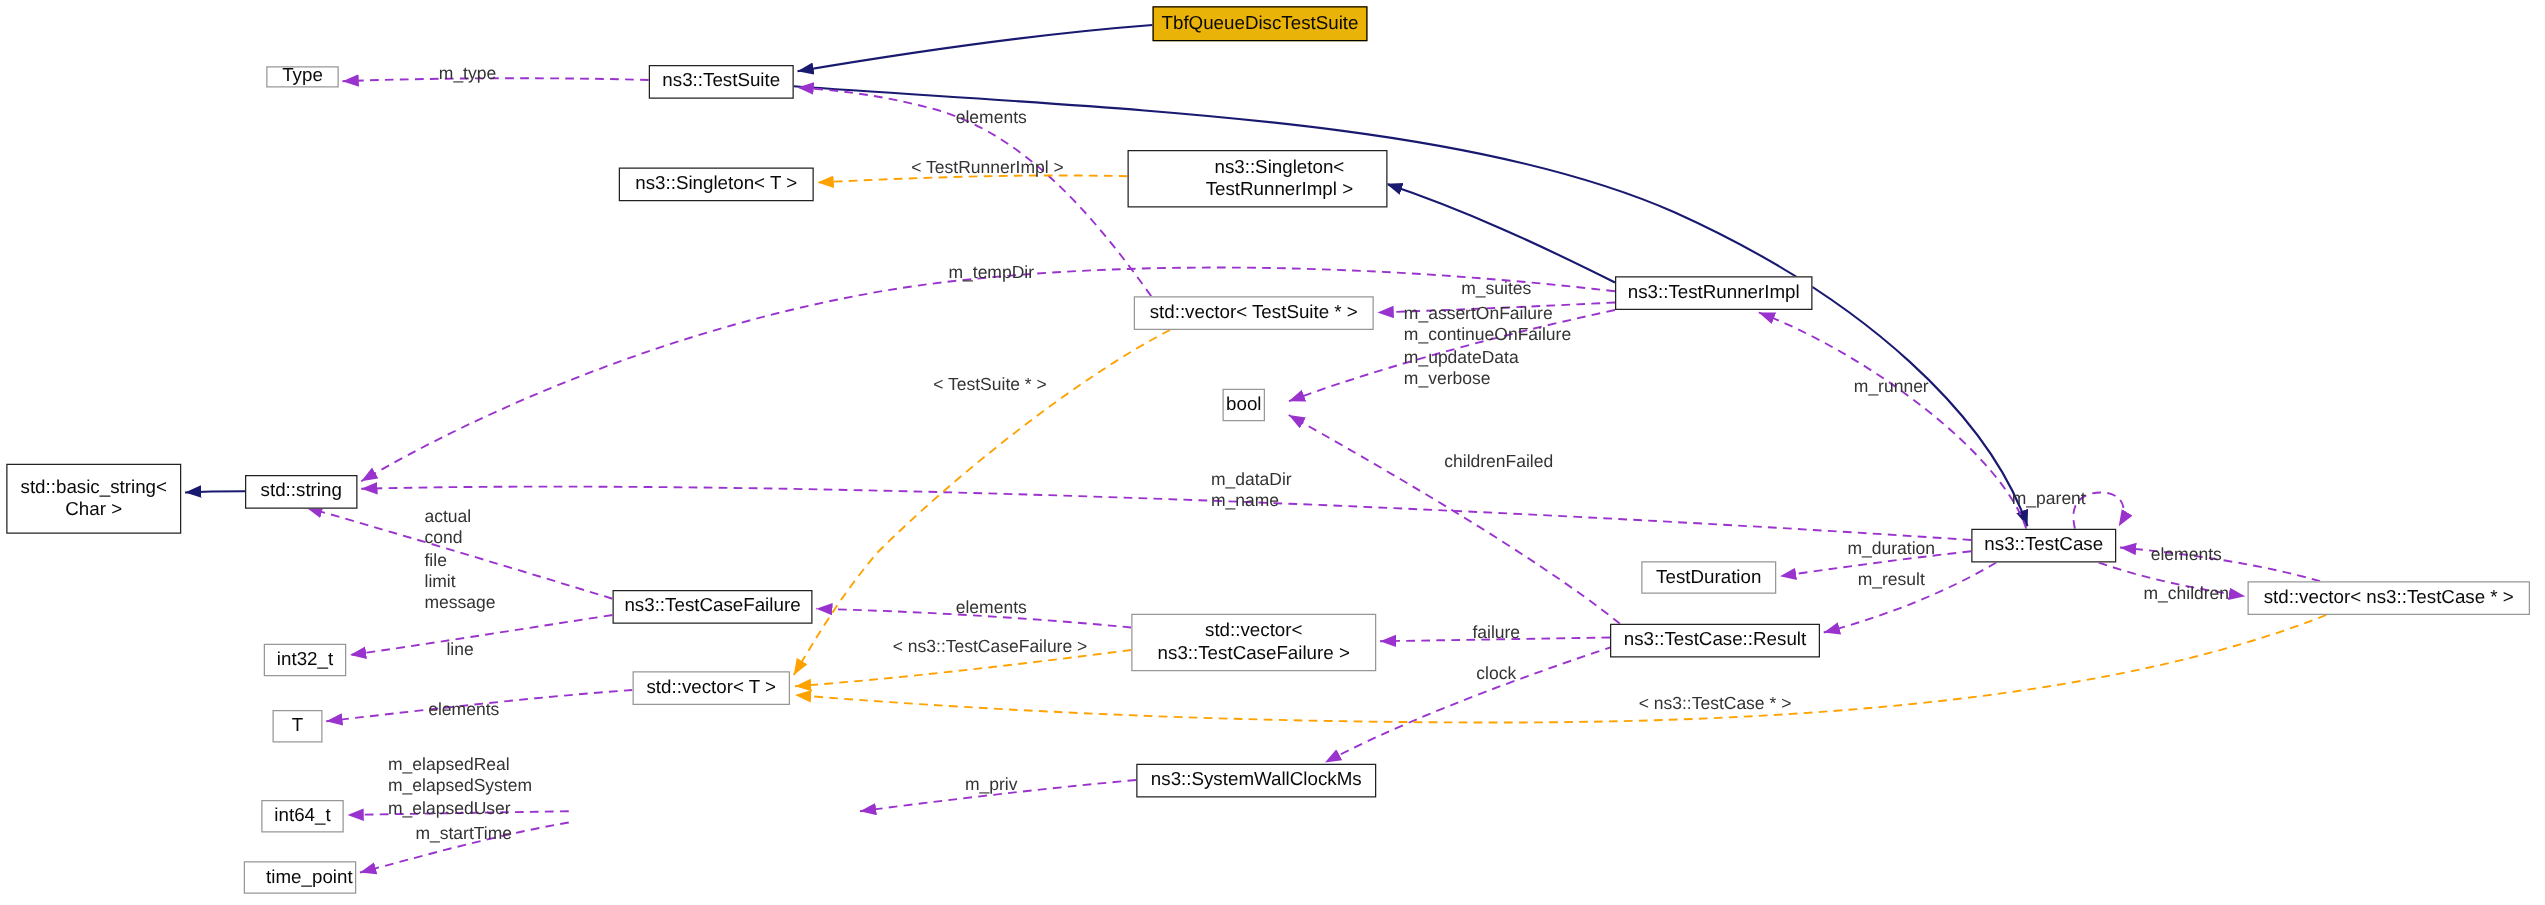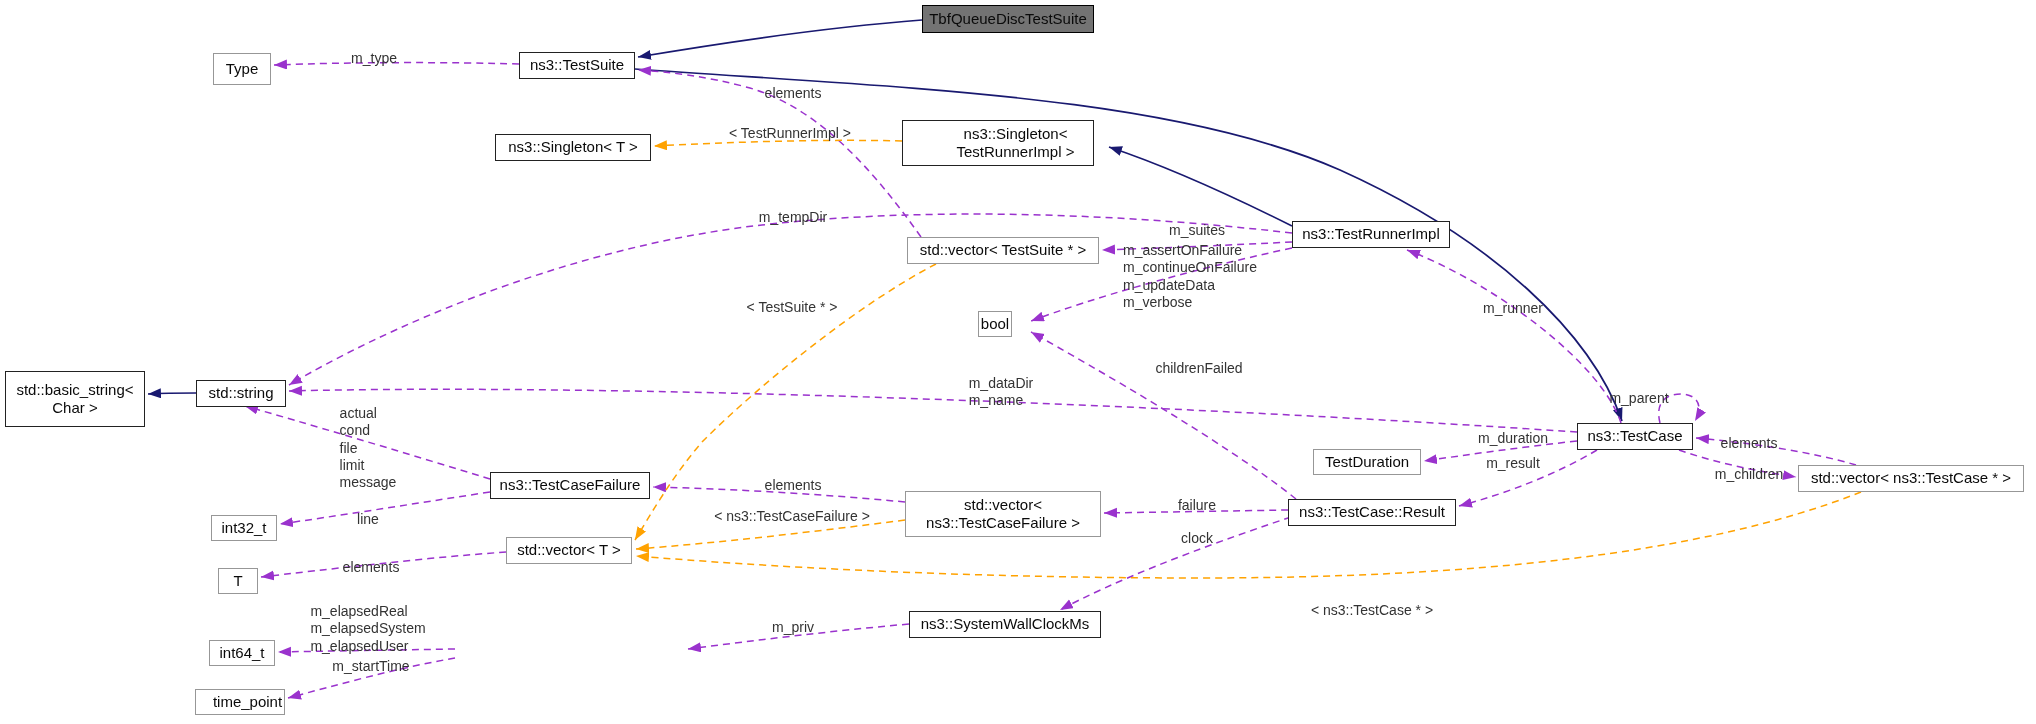--- a/index.html
+++ b/index.html
@@ -23,21 +23,21 @@
     border: 1px solid #222222;
     color: #0a0a0a;
     font-size: 15px;
     line-height: 1.22;
     padding: 1px 5px;
     white-space: nowrap;
   }
   .node.wrap { white-space: normal; }
   .node.gray { border-color: #979797; }
   .node.main {
-    background: #737373;
+    background: #eab308;
     border: 1.5px solid #000000;
   }
   .elabel {
     position: absolute;
     transform: translate(-50%, -50%);
     font-size: 14px;
     color: #333333;
     line-height: 1.24;
     white-space: pre-line;
   }
@@ -90,30 +90,30 @@
 
     <path d="M902,141 C822,139 732,142 654,146" fill="none" stroke-width="1.5" stroke-dasharray="7,5" marker-end="url(#morange)" stroke="#ffa200"></path>
     <path d="M936,264 C862,302 762,382 702,442 C672,477 652,512 635,540" fill="none" stroke-width="1.5" stroke-dasharray="7,5" marker-end="url(#morange)" stroke="#ffa200"></path>
     <path d="M905,520 C812,532 717,543 636,549" fill="none" stroke-width="1.5" stroke-dasharray="7,5" marker-end="url(#morange)" stroke="#ffa200"></path>
     <path d="M1861,492 C1700,556 1460,578 1200,578 C950,578 760,566 636,556" fill="none" stroke-width="1.5" stroke-dasharray="7,5" marker-end="url(#morange)" stroke="#ffa200"></path>
   </svg>
 
   <div class="node main" style="left:922px; top:5px; width:172px; height:28px;">
       <span>TbfQueueDiscTestSuite</span>
     </div>
-  <div class="node gray" style="left:213px; top:53px; width:58px; height:32px;">
+  <div class="node gray" style="left:213px; top:53px; width:58px; height:17px;">
       <span>Type</span>
     </div>
   <div class="node" style="left:519px; top:52px; width:116px; height:27px;">
       <span>ns3::TestSuite</span>
     </div>
   <div class="node" style="left:495px; top:134px; width:156px; height:27px;">
       <span>ns3::Singleton&lt; T &gt;</span>
     </div>
-  <div class="node wrap" style="left:902px; top:120px; width:192px; height:46px;padding-left:40px;">
+  <div class="node wrap" style="left:902px; top:120px; width:208px; height:46px;padding-left:40px;">
       <span>ns3::Singleton&lt; TestRunnerImpl &gt;</span>
     </div>
   <div class="node gray" style="left:907px; top:237px; width:192px; height:27px;">
       <span>std::vector&lt; TestSuite * &gt;</span>
     </div>
   <div class="node" style="left:1292px; top:221px; width:158px; height:27px;">
       <span>ns3::TestRunnerImpl</span>
     </div>
   <div class="node gray" style="left:978px; top:311px; width:34px; height:26px;">
       <span>bool</span>
@@ -184,20 +184,20 @@
   <div class="elabel" style="left:1513px; top:439px;">m_duration</div>
   <div class="elabel" style="left:1749px; top:444px;">elements</div>
   <div class="elabel" style="left:1513px; top:464px;">m_result</div>
   <div class="elabel" style="left:1749px; top:475px;">m_children</div>
   <div class="elabel" style="left:793px; top:486px;">elements</div>
   <div class="elabel" style="left:792px; top:517px;">&lt; ns3::TestCaseFailure &gt;</div>
   <div class="elabel" style="left:1197px; top:506px;">failure</div>
   <div class="elabel" style="left:368px; top:520px;">line</div>
   <div class="elabel" style="left:1197px; top:539px;">clock</div>
   <div class="elabel" style="left:371px; top:568px;">elements</div>
-  <div class="elabel" style="left:1372px; top:563px;margin-top:48px;">&lt; ns3::TestCase * &gt;</div>
+  <div class="elabel" style="left:1372px; top:563px;">&lt; ns3::TestCase * &gt;</div>
   <div class="elabel" style="left:368px; top:629px;">m_elapsedReal
 m_elapsedSystem
 m_elapsedUser</div>
   <div class="elabel" style="left:793px; top:628px;">m_priv</div>
   <div class="elabel" style="left:371px; top:667px;">m_startTime</div>
 
 </div>
 
 </body></html>

